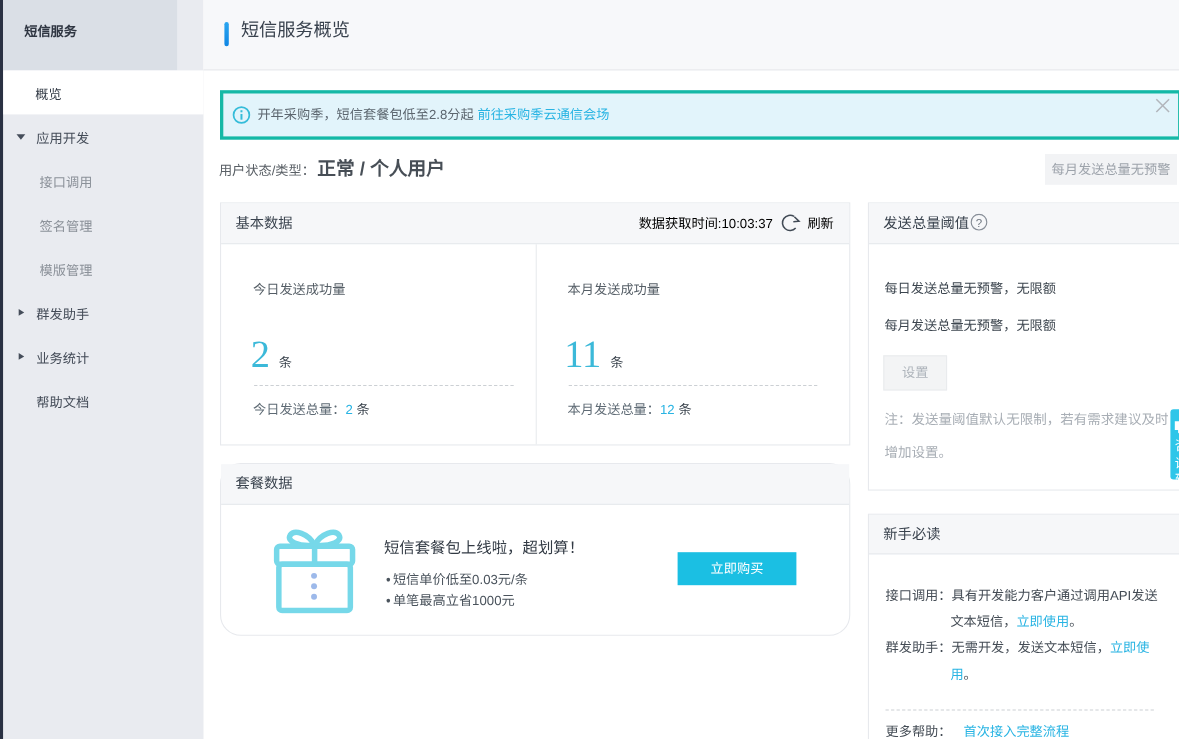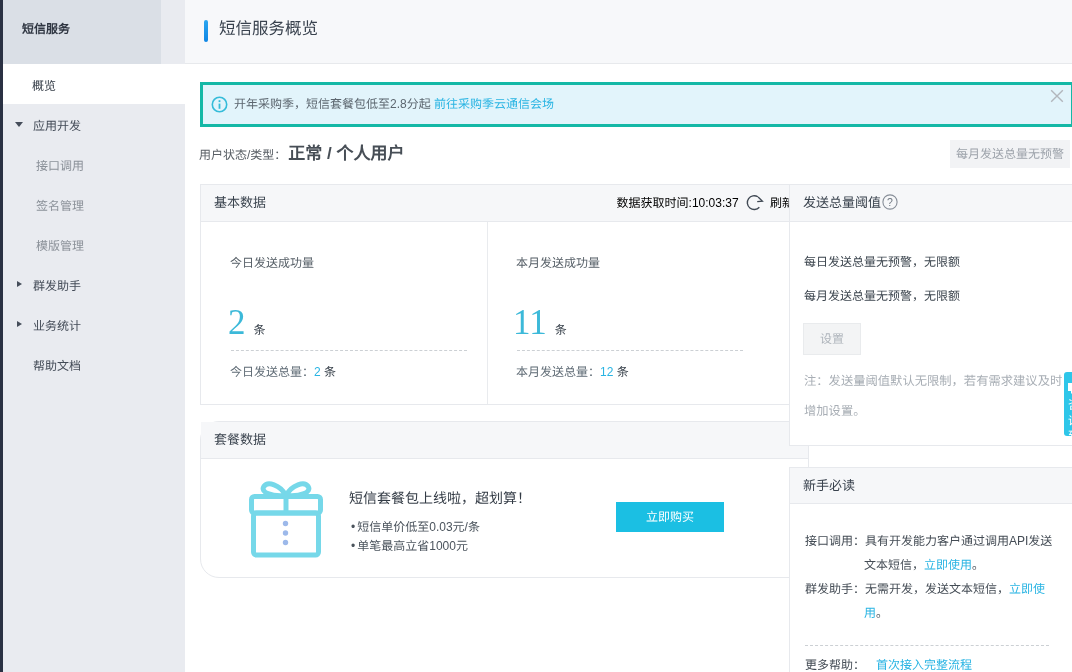--- a/index.html
+++ b/index.html
@@ -27,21 +27,21 @@
 #banner{left:200px;top:82px;width:868px;height:39px;background:#e2f4fb;border:3px solid #14b8a6;}
 #banner .txt{position:absolute;left:31px;top:0;line-height:39px;font-size:12px;color:#5c666f;}
 #banner .txt a{color:#29b4e3;text-decoration:none;}
 #bclose{left:1050px;top:89px;}
 
 #uline{left:199px;top:140px;height:28px;line-height:28px;font-size:12px;color:#5a6066;}
 #uline b{font-size:17px;color:#474e56;margin-left:2px;font-weight:bold;}
 #guide{left:950px;top:140px;width:120px;height:28px;background:#f2f3f5;color:#9da3ab;
   font-size:12px;text-align:center;line-height:28px;}
 
-.card{position:absolute;background:#fff;border:1px solid #e7e9ed;padding-left:36px;}
+.card{position:absolute;background:#fff;border:1px solid #e7e9ed;}
 .chead{position:absolute;left:0;top:0;right:0;height:36px;background:#f6f7f9;border-bottom:1px solid #e7e9ed;
   line-height:36px;font-size:13px;color:#3a434e;}
 .chead .ht{margin-left:13px;}
 
 #card1{left:200px;top:184px;width:571px;height:219px;}
 #refreshline{position:absolute;right:14px;top:0;height:37px;line-height:37px;font-size:12px;color:#000000;}
 #vdiv{position:absolute;left:286px;top:37px;width:1px;bottom:0;background:#e9ebee;}
 .statlabel{position:absolute;font-size:12px;line-height:17px;color:#555e66;}
 .bignum{position:absolute;font-family:"Liberation Serif",serif;font-size:35px;color:#3cb9d9;}
 .bignum small{font-family:"Liberation Sans",sans-serif;font-size:12px;color:#39424c;margin-left:8px;}

